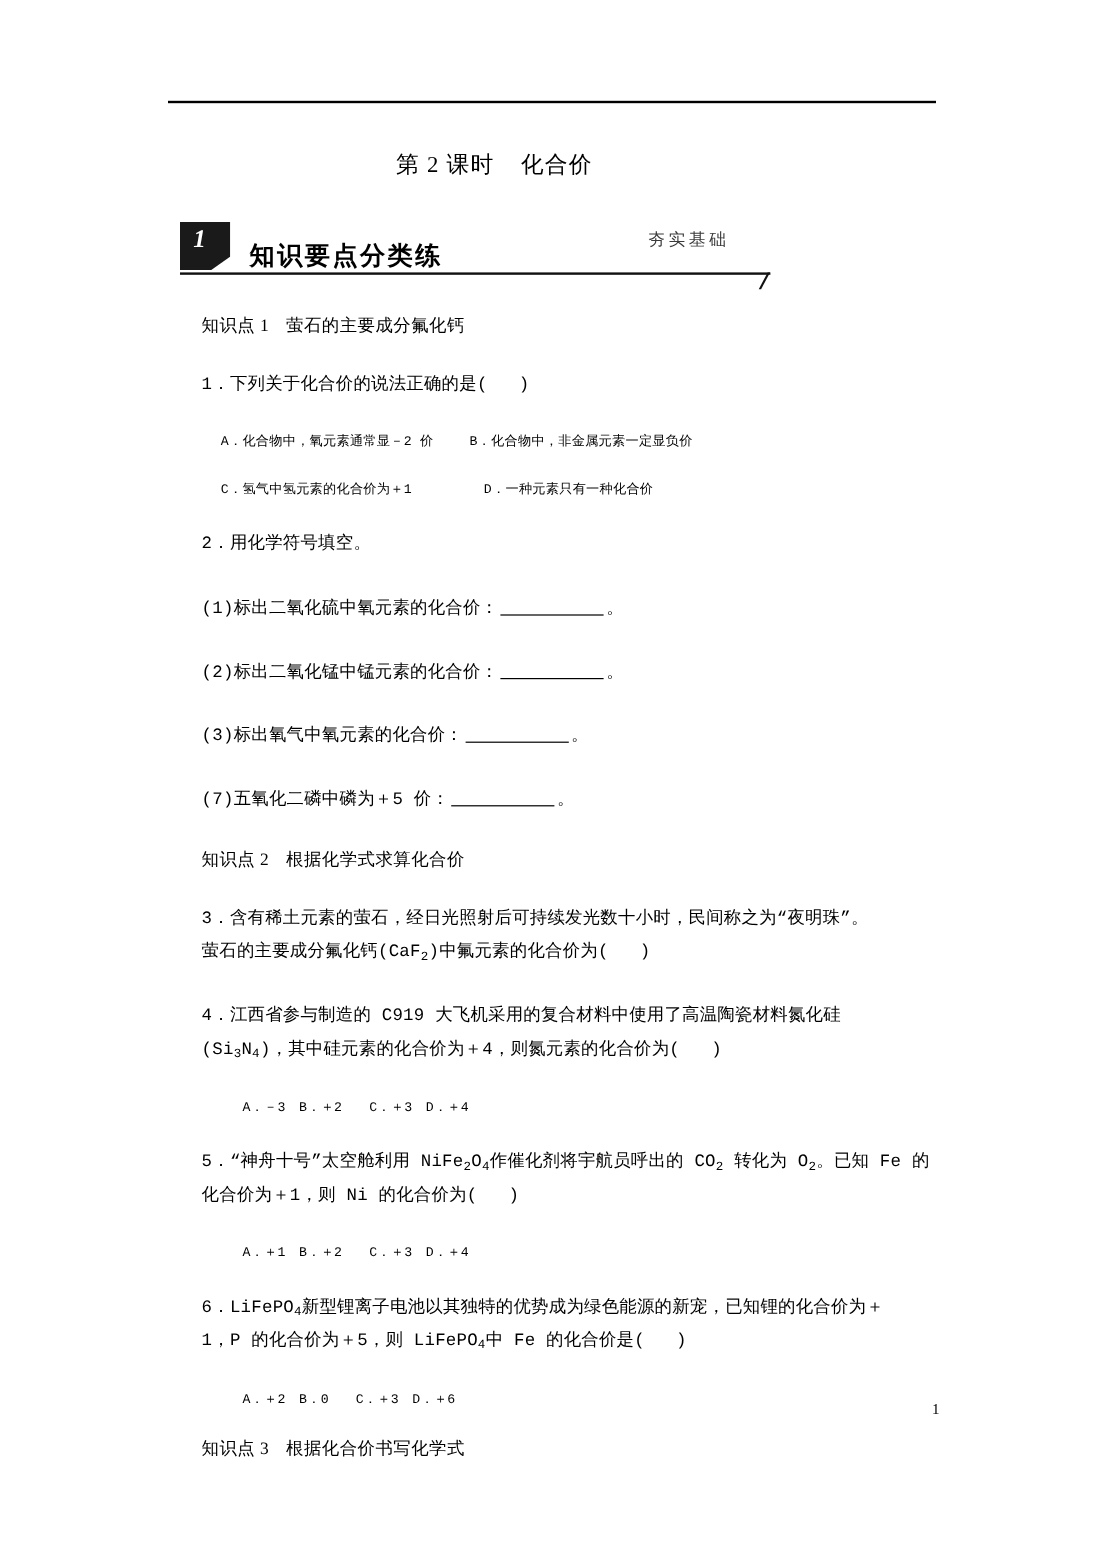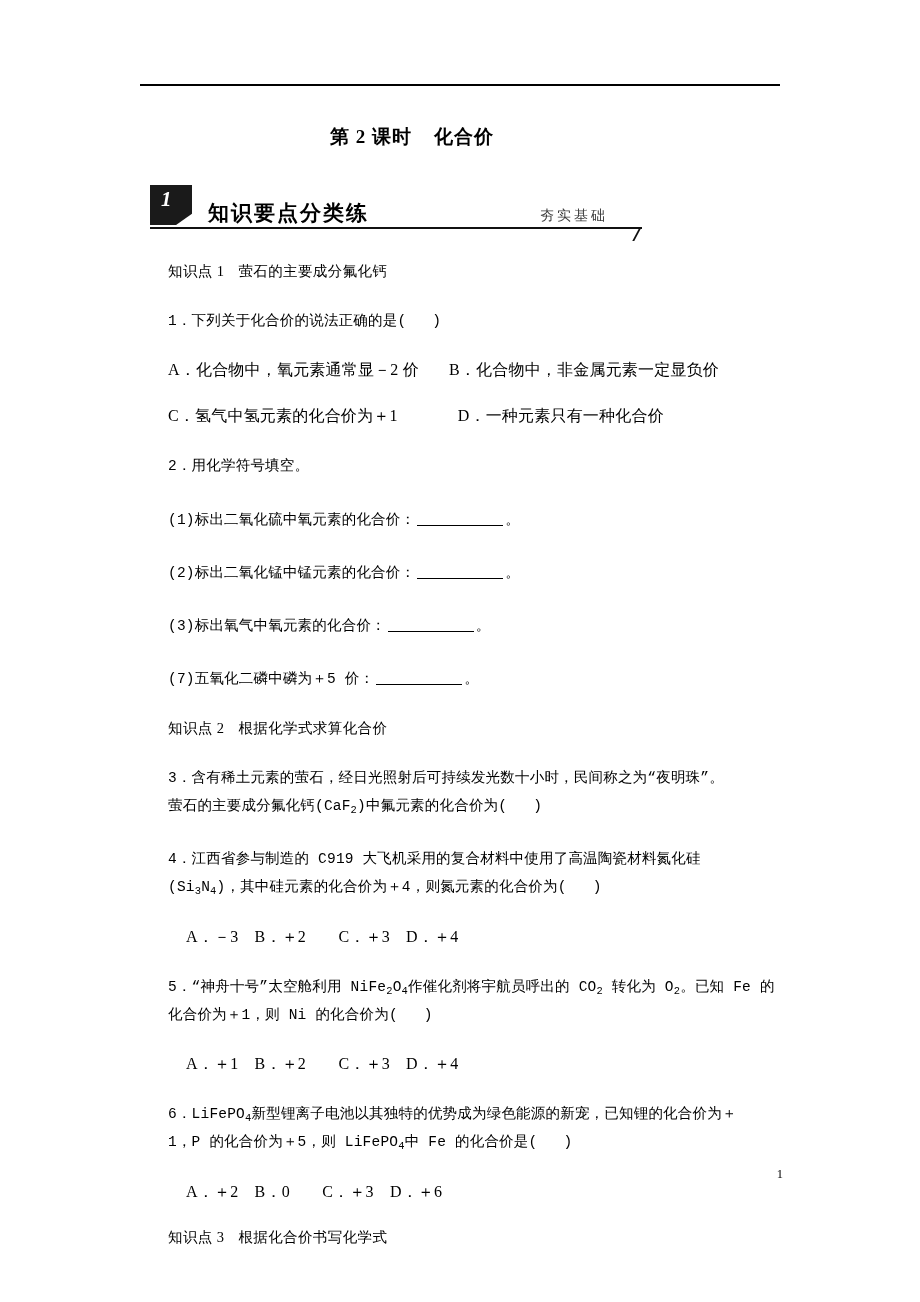--- a/index.html
+++ b/index.html
@@ -27,21 +27,21 @@
     top: 84px;
     width: 640px;
     height: 2px;
     background: #000000;
   }
   .chapter-title {
     position: absolute;
     left: 330px;
     top: 124px;
     font-size: 19px;
-    font-weight: bold;
+    font-weight: normal;
     letter-spacing: 1px;
     font-family: "Liberation Serif", serif;
   }
   .chapter-title .gap {
     display: inline-block;
     width: 22px;
   }
 
   
   .banner {
@@ -74,21 +74,21 @@
     position: absolute;
     left: 58px;
     top: 16px;
     font-size: 21px;
     font-weight: bold;
     letter-spacing: 2px;
   }
   .banner-sub {
     position: absolute;
     left: 390px;
-    top: 24px;
+    top: 8px;
     font-size: 14px;
     letter-spacing: 3px;
     color: #3a3a3a;
   }
   .banner-line {
     position: absolute;
     left: 0;
     top: 44px;
     width: 492px;
     height: 2px;
@@ -119,23 +119,24 @@
   .kp .sp { display:inline-block; width: 14px; }
   .q {
     font-size: 14.5px;
     margin: 0 0 25px 0;
     line-height: 1.95;
     letter-spacing: 0.2px;
     text-align: justify;
     font-family: Liberation Mono, monospace;
   }
   .opt {
-    font-size: 16px;
-    margin: 0 0 25px 0;
+    font-size: 11px;
+    margin: 0 0 25px 16px;
     letter-spacing: 0.2px;
+    font-family: Liberation Mono, monospace;
   }
   .opt .g2 { display:inline-block; width: 30px; }
   .fill {
     display: inline-block;
     width: 86px;
     border-bottom: 1px solid #000;
     height: 0.95em;
     vertical-align: -2px;
     margin: 0 2px;
   }

